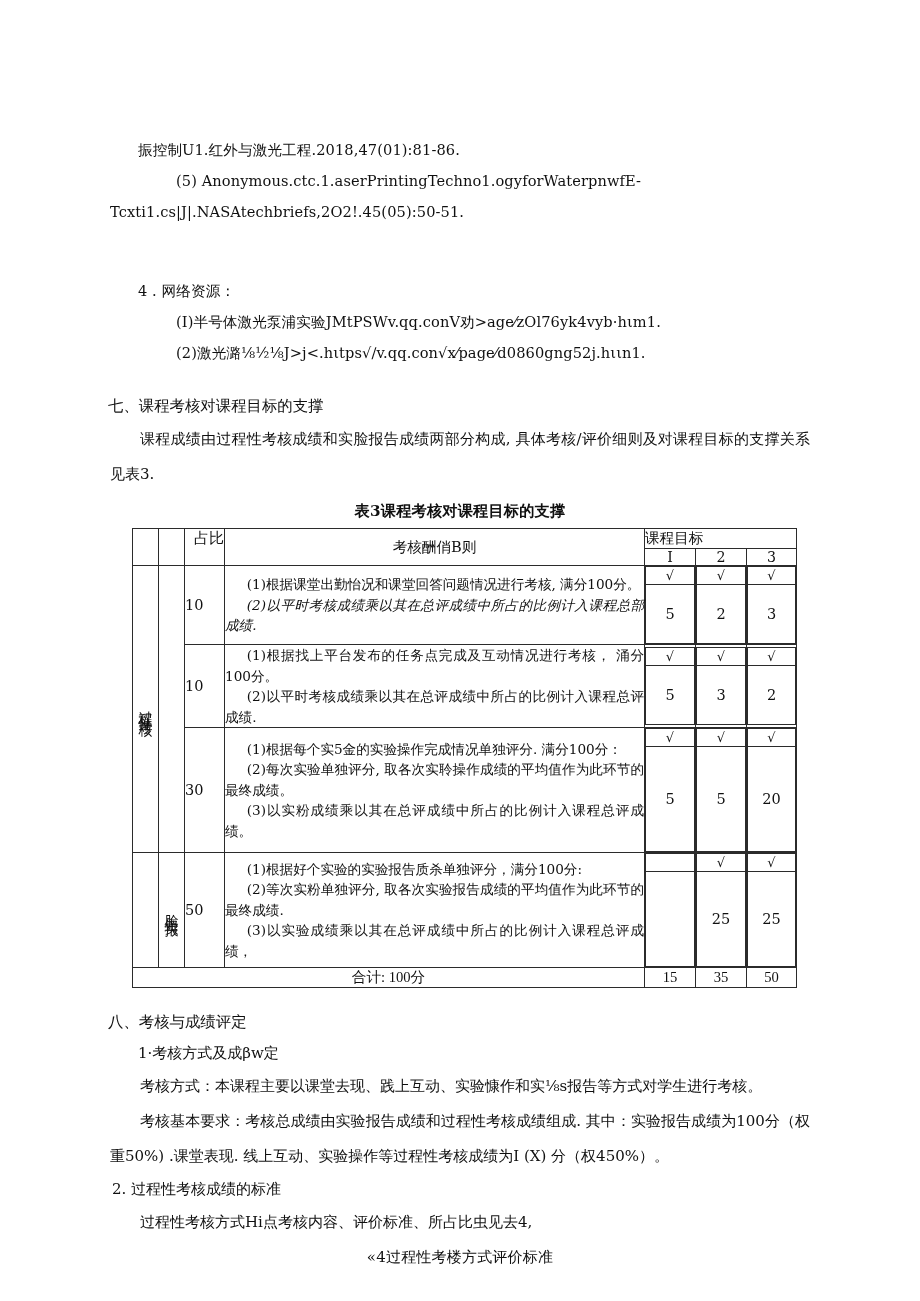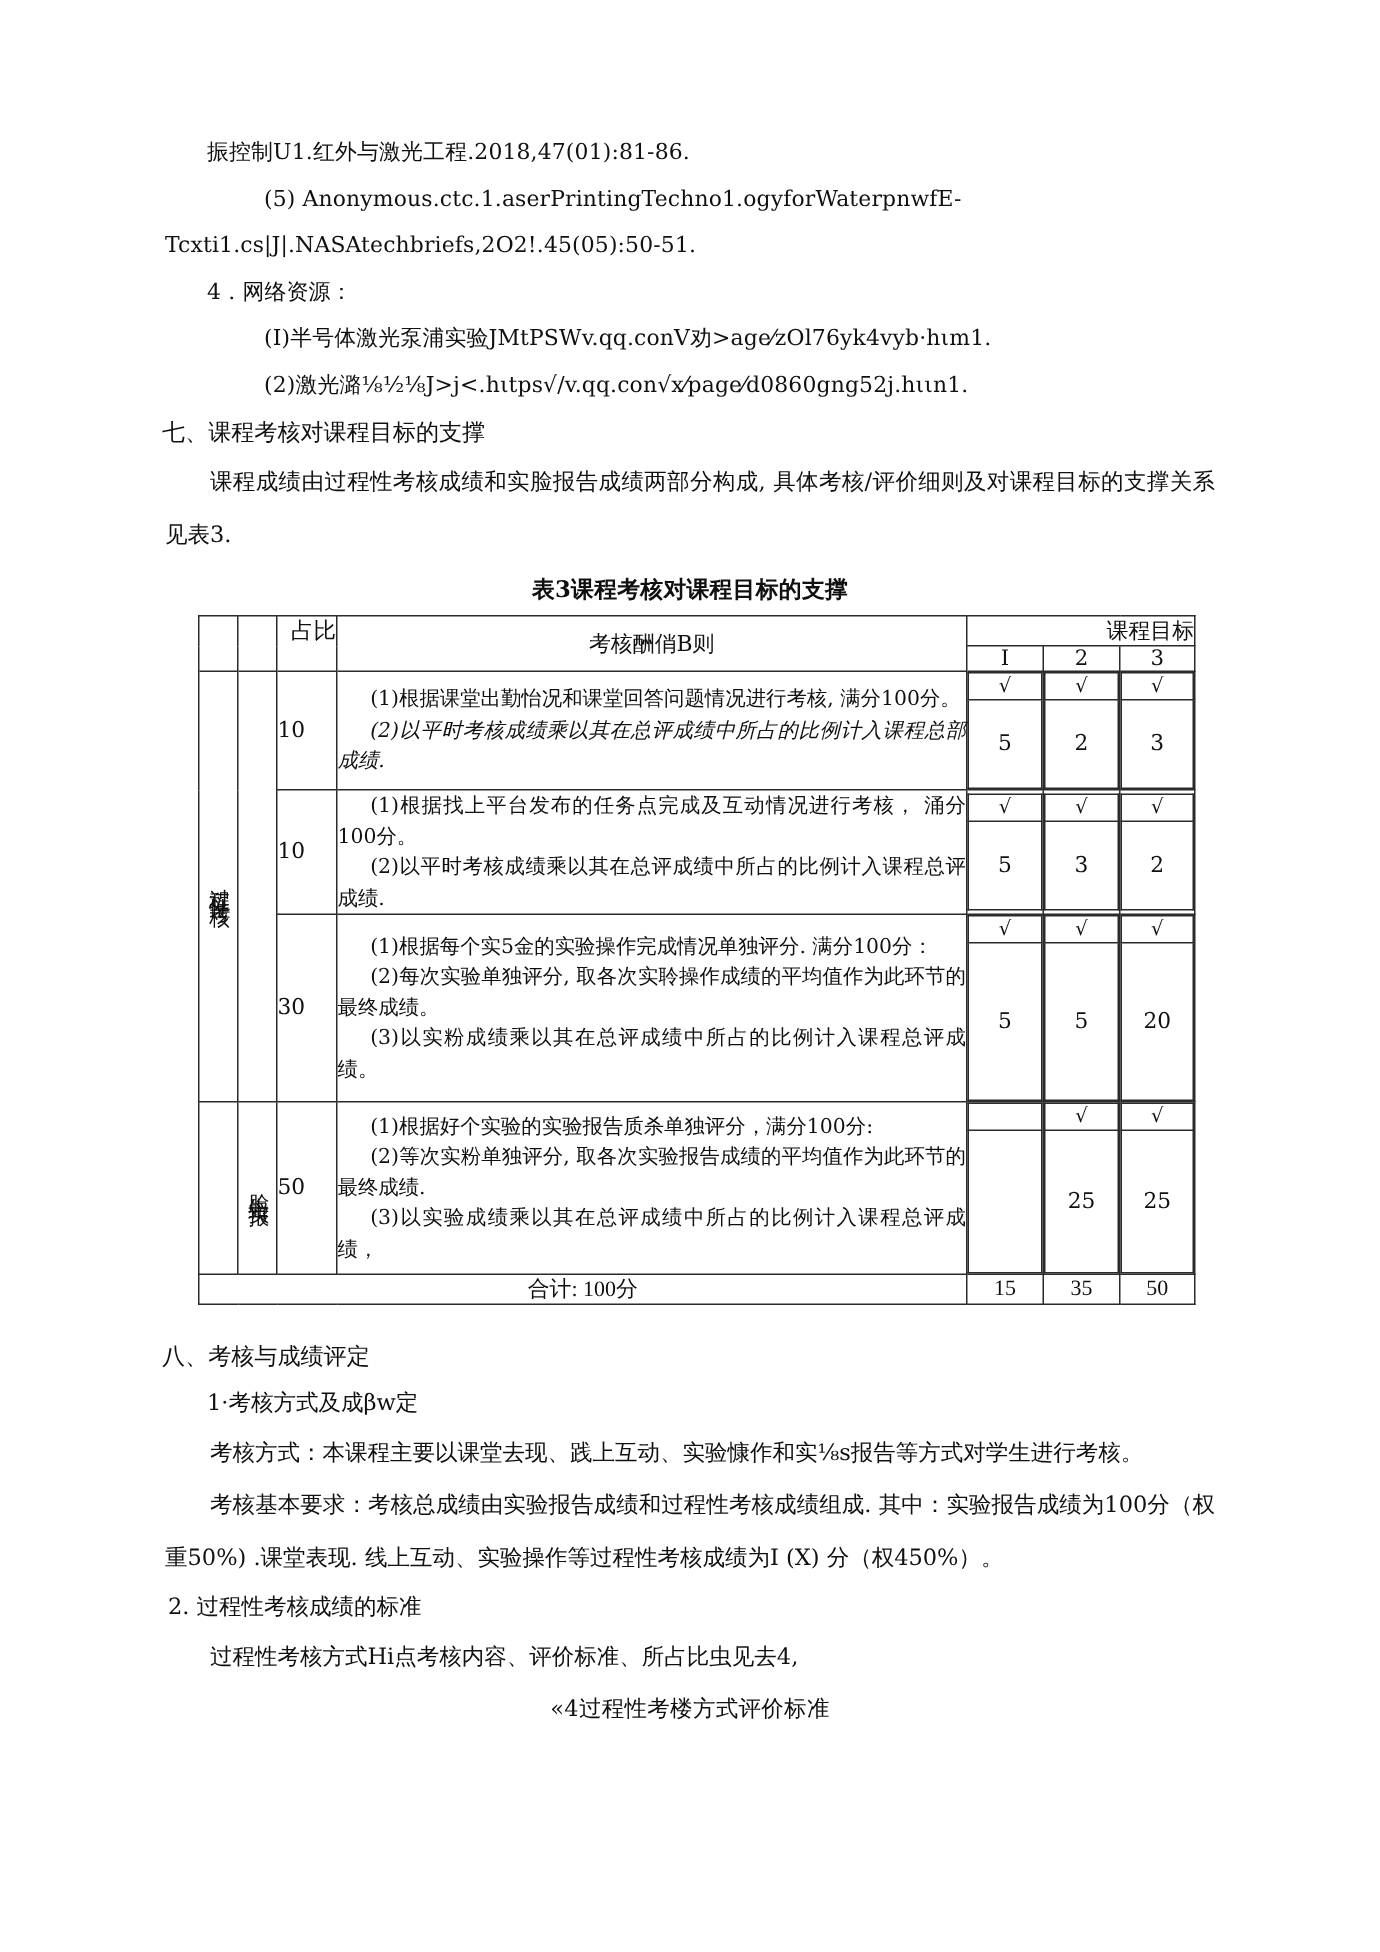--- a/index.html
+++ b/index.html
@@ -30,21 +30,21 @@
     width: 700px;
   }
 
   
   .ln {
     font-size: 14.6px;
     line-height: 31px;
     white-space: nowrap;
     letter-spacing: 0.1px;
   }
-  .ln.ind2 { padding-left: 28px; }
+  .ln.ind2 { padding-left: 28px; margin-top: 48px; }
   .ln.ind3 { padding-left: 66px; }
   .ln.ind0 { padding-left: 0; }
 
   .heading {
     font-size: 15.4px;
     line-height: 32px;
     white-space: nowrap;
   }
   .subheading {
     font-size: 15px;
@@ -129,21 +129,21 @@
     line-height: 17px;
   }
   .c-title-rule {
     text-align: center;
     font-size: 14.6px;
     font-weight: bold;
     vertical-align: bottom;
     padding-bottom: 4px;
   }
   .c-goals-head {
-    text-align: right;
+    text-align: left;
     font-size: 14.6px;
     font-weight: bold;
     padding: 2px 0 1px 0;
   }
   .c-goal-num {
     text-align: center;
     font-size: 14.2px;
     padding: 1px 0 2px 0;
   }
   .c-total {
@@ -164,21 +164,21 @@
   <div class="content">
 
     <div class="ln ind2">振控制U1.红外与激光工程.2018,47(01):81-86.</div>
     <div class="ln ind3">(5)        Anonymous.ctc.1.aserPrintingTechno1.ogyforWaterpnwfE-</div>
     <div class="ln ind0">Tcxti1.cs|J|.NASAtechbriefs,2O2!.45(05):50-51.</div>
 
     <div class="ln ind2">4  . 网络资源：</div>
     <div class="ln ind3">(I)半号体激光泵浦实验JMtPSWv.qq.conV劝&gt;age⁄zOl76yk4vyb·hιm1.</div>
     <div class="ln ind3">(2)激光潞⅛½⅛J&gt;j&lt;.hιtps√∕v.qq.con√x⁄page⁄d0860gng52j.hιιn1.</div>
 
-    <div class="heading" style="margin-left:-2px;">七、课程考核对课程目标的支撑</div>
+    <div class="heading" style="margin-left:-2px;margin-top:22px;">七、课程考核对课程目标的支撑</div>
     <div class="justified" style="width:700px;"><span class="first">课程成绩由过程性考核成绩和实脸报告成绩两部分构成, 具体考核/评价细则及对课程目标的支撑关系见表3.</span></div>
 
     <div class="table-title">表3课程考核对课程目标的支撑</div>
 
     <table class="grid">
       <colgroup>
         <col style="width:26px">
         <col style="width:26px">
         <col style="width:40px">
         <col style="width:420px">

